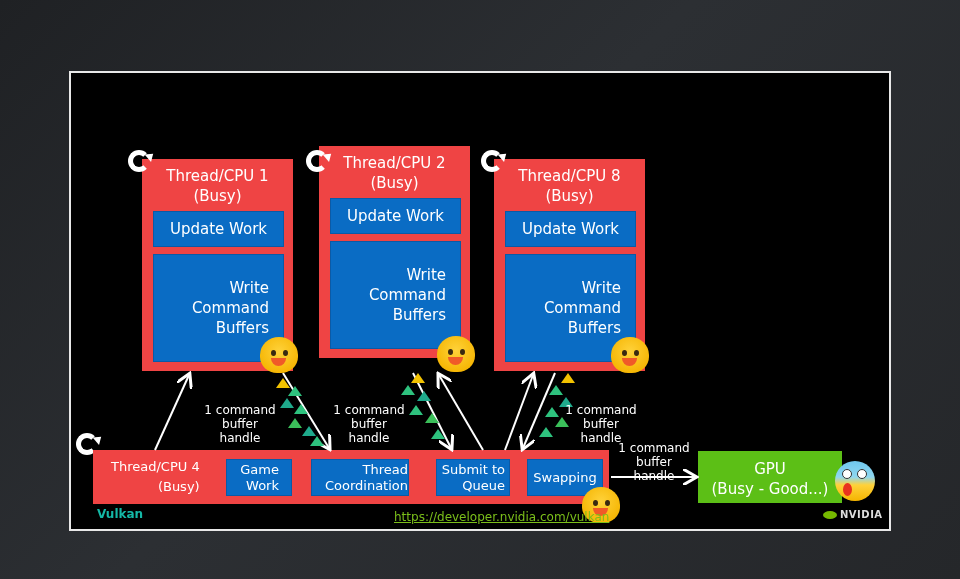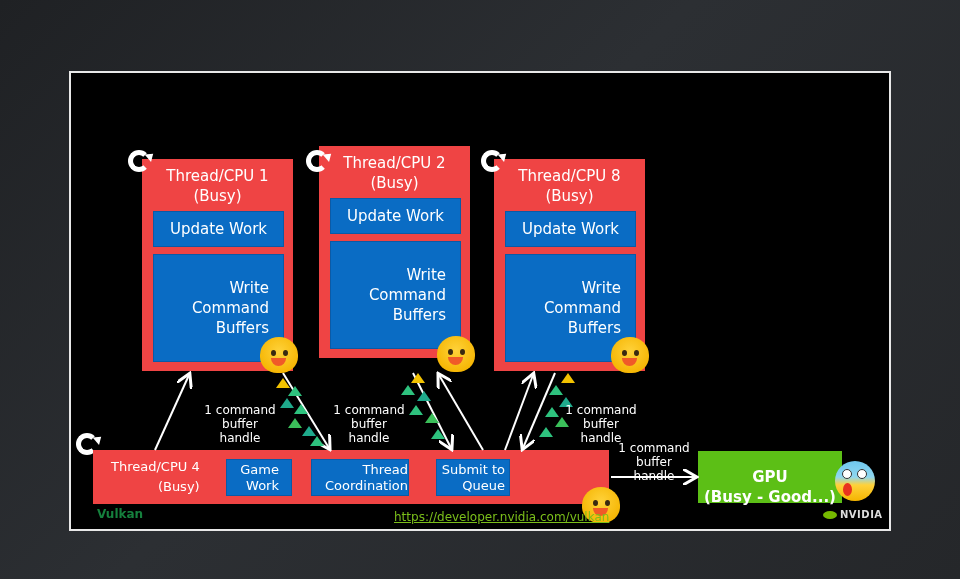--- a/index.html
+++ b/index.html
@@ -47,21 +47,21 @@
   .gpu {
     position:absolute; background:#5cbf16; color:#fff; text-align:center; font-size:15px; line-height:20px;
   }
   .scared {
     position:absolute; width:40px; height:40px; border-radius:50%;
     background:linear-gradient(180deg, #6fc7ee 0%, #8fd7f0 40%, #ffd23a 60%, #f5b400 100%);
   }
   .scared .e { position:absolute; width:10px; height:10px; background:#fff; border-radius:50%; top:8px; border:1px solid #333; box-sizing:border-box; }
   .scared .m { position:absolute; left:8px; top:22px; width:9px; height:13px; background:#e8321e; border-radius:50%; }
   .url { position:absolute; color:#7bbf1a; font-size:12px; text-decoration:underline; white-space:nowrap; }
-  .vulkan { position:absolute; color:#15803d; font-size:12px; font-weight:bold; }
+  .vulkan { position:absolute; color:#14b8a6; font-size:12px; font-weight:bold; }
   .nvidia { position:absolute; color:#ddd; font-size:10px; font-weight:bold; letter-spacing:0.5px; }
   .nvidia .eye-logo { display:inline-block; width:14px; height:8px; background:#76b900; border-radius:50%; margin-right:3px; vertical-align:middle; }
   svg.arrows { position:absolute; left:0; top:0; }
 </style>
 </head>
 <body>
 
 <div class="slide">
 
   <div class="cpu" style="left:71px;top:86px;width:151px;height:212px;">
@@ -88,23 +88,24 @@
   <div class="spin" style="left:5px;top:360px;"></div>
 
   <div class="cpu" style="left:22px;top:377px;width:516px;height:54px;">
     <div style="position:absolute;left:18px;top:7px;text-align:right;font-size:13px;line-height:20px;">
       <span>Thread/CPU 4</span><br>
       <span>(Busy)</span>
     </div>
     <div class="inner" style="left:133px;top:9px;width:66px;height:37px;font-size:13px;line-height:16px;padding:0 12px;">Game Work</div>
     <div class="inner" style="left:218px;top:9px;width:98px;height:37px;font-size:13px;line-height:16px;">Thread Coordination</div>
     <div class="inner" style="left:343px;top:9px;width:74px;height:37px;font-size:13px;line-height:16px;padding:8px 4px;">Submit to Queue</div>
+    <div class="inner" style="left:434px;top:9px;width:76px;height:37px;font-size:13px;">Swapping</div>
   </div>
 
-  <div class="gpu" style="left:627px;top:378px;width:144px;height:48px;padding-top:16px;box-sizing:border-box;height:52px;font-weight:bold;">
+  <div class="gpu" style="left:627px;top:378px;width:144px;height:48px;padding-top:8px;box-sizing:border-box;height:52px;">
     <span>GPU</span><br>
     <span>(Busy - Good...)</span>
   </div>
 
   <svg class="arrows" width="818" height="456">
     <defs>
       <marker id="ah" markerWidth="8" markerHeight="8" refX="6" refY="4" orient="auto">
         <path d="M0,0 L7,4 L0,8" fill="none" stroke="#fff" stroke-width="1.5"></path>
       </marker>
     </defs>

